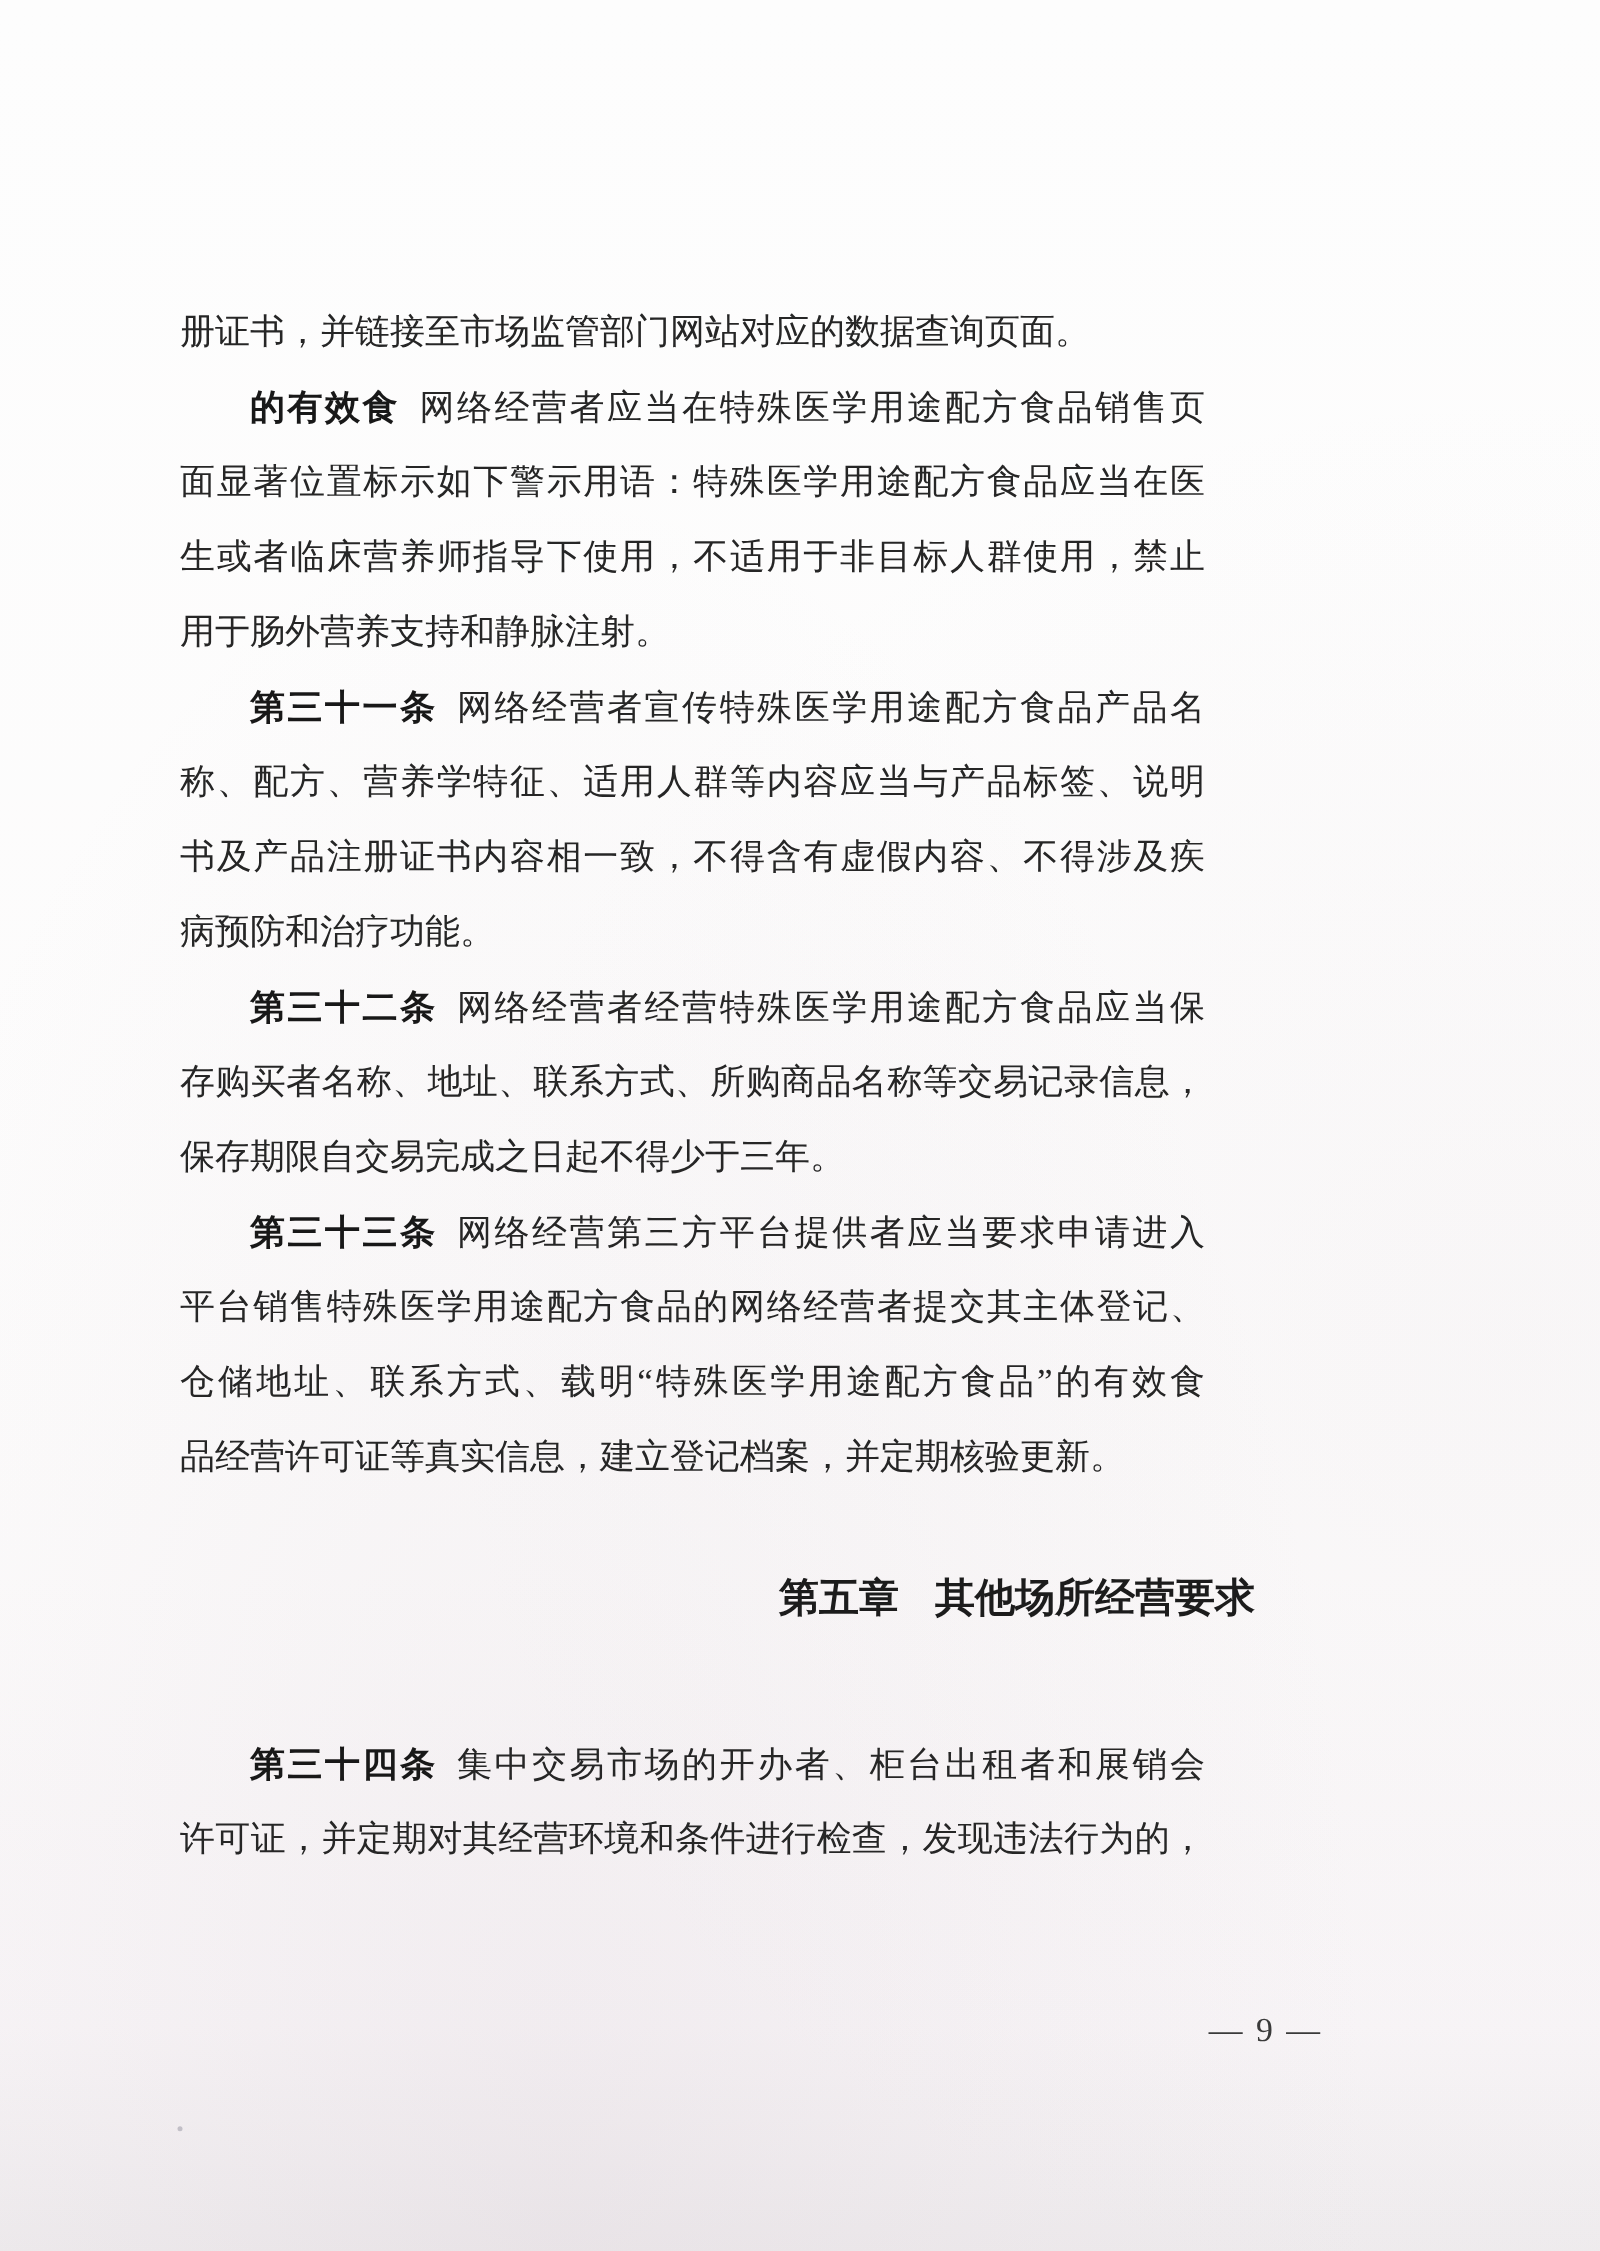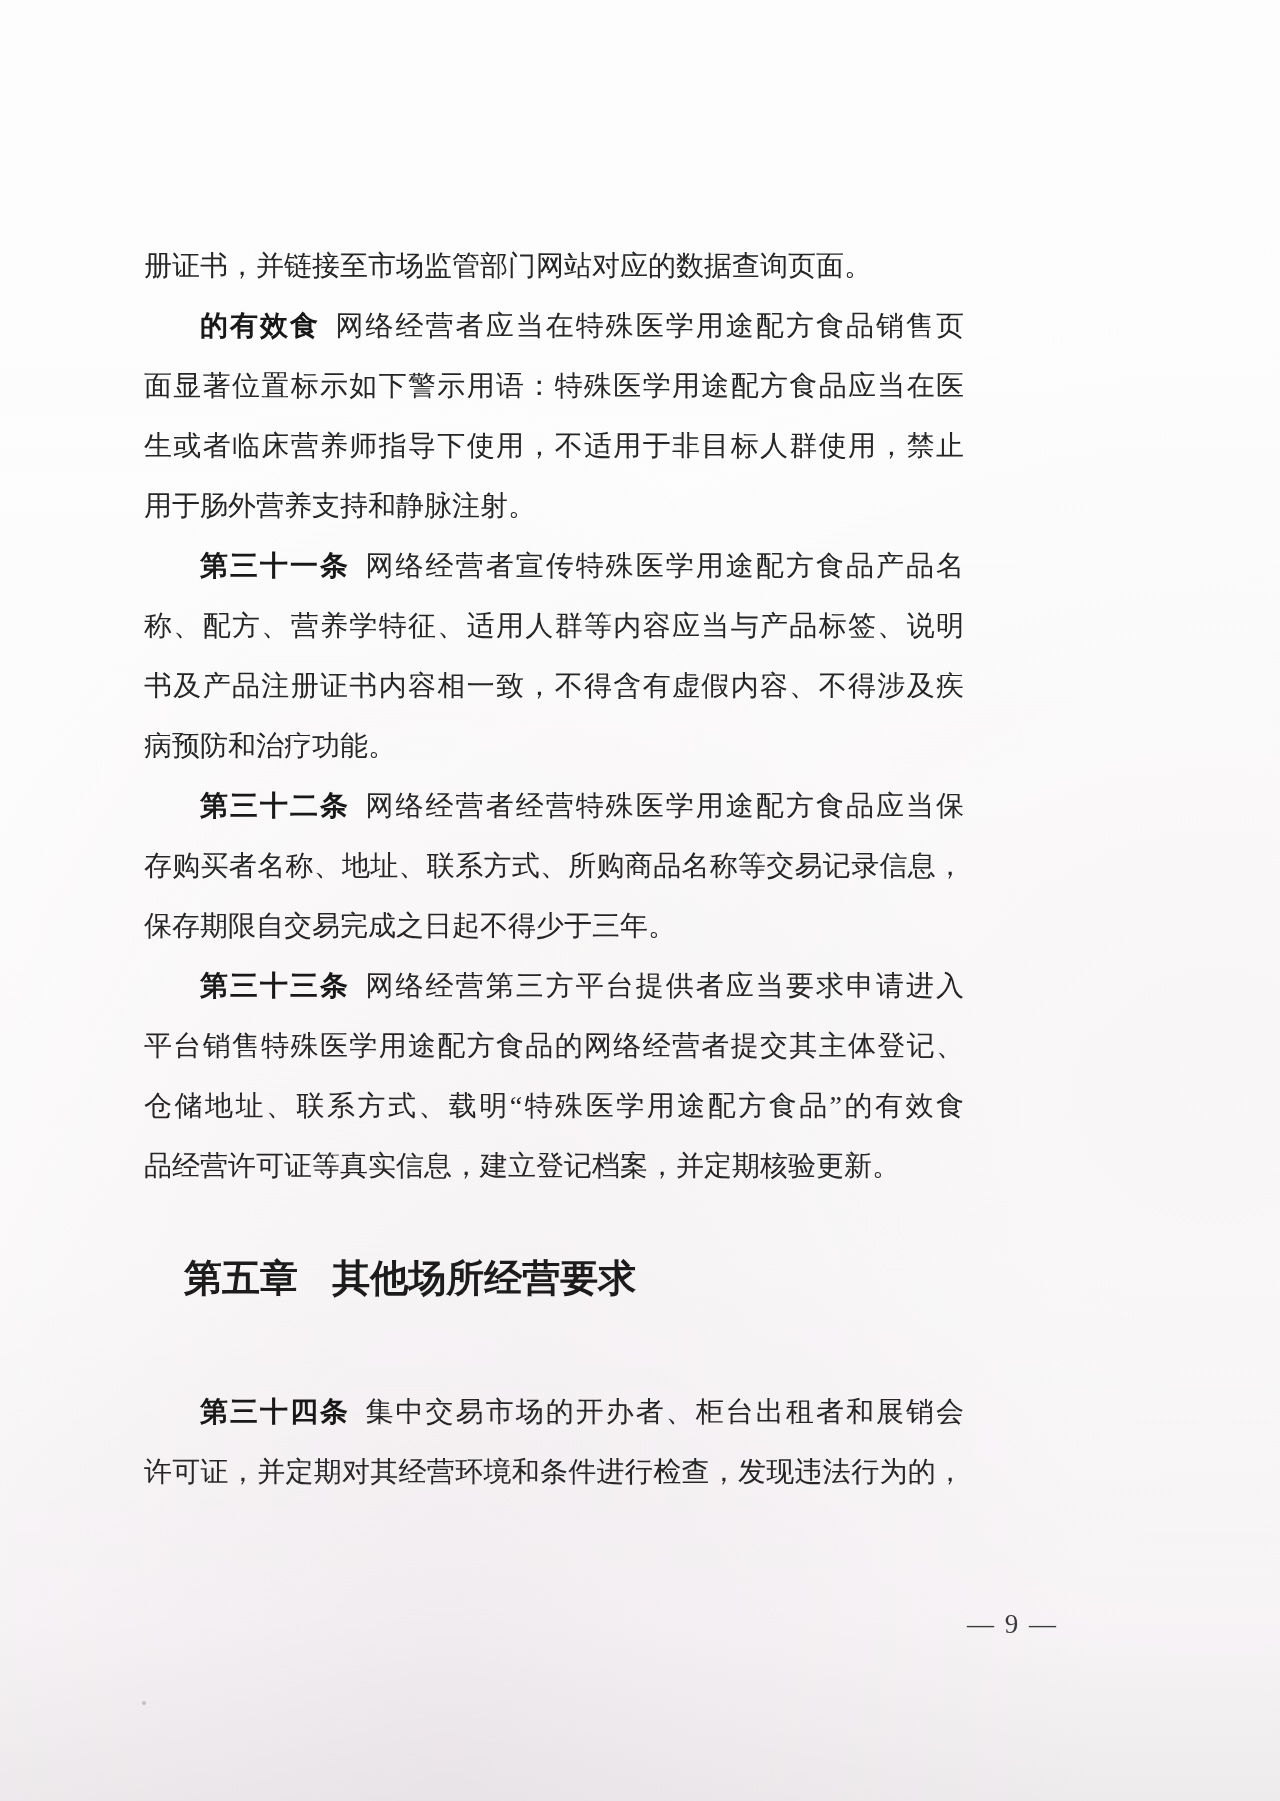--- a/index.html
+++ b/index.html
@@ -51,25 +51,25 @@
     color: #181818;
     margin-right: 0.55em;
   }
   .chapter-heading {
     position: absolute;
     left: 144px;
     top: 1248px;
     width: 820px;
     height: 60px;
     line-height: 60px;
-    text-align: left;
+    text-align: right;
     transform: translateX(40px);
     font-family: "Liberation Sans", sans-serif;
     font-weight: 700;
-    font-size: 38px;
+    font-size: 32px;
     color: #1c1c1c;
   }
   .chapter-heading .chapter-label {
     margin-right: 0.9em;
   }
   .page-number {
     position: absolute;
     left: 950px;
     top: 1606px;
     width: 125px;

